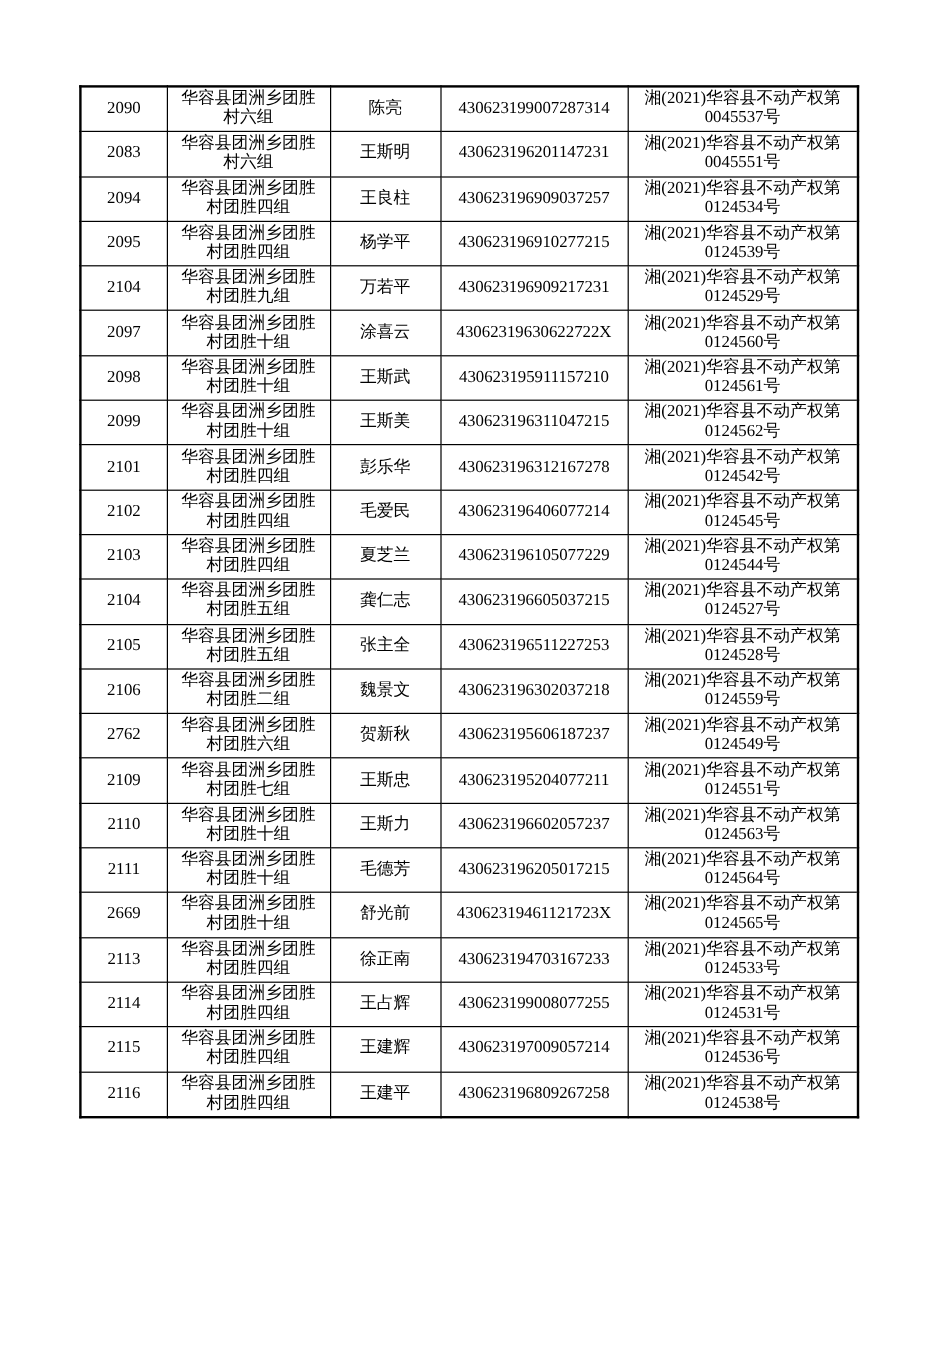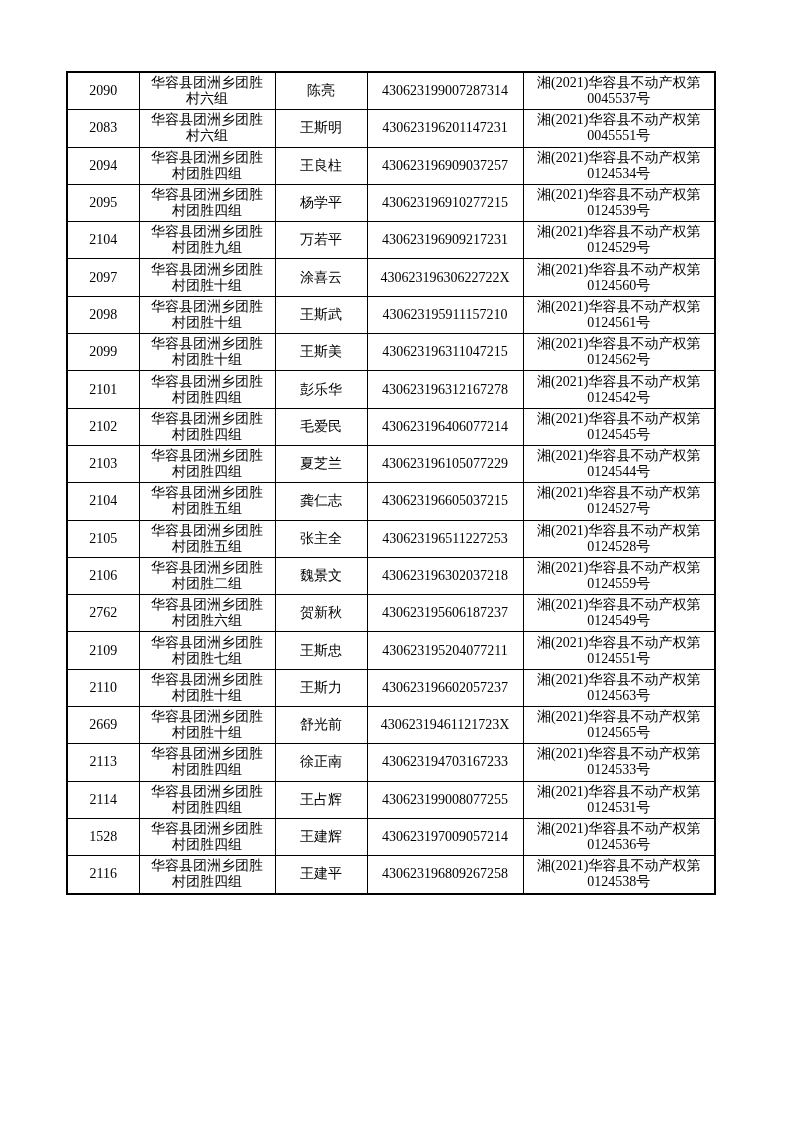--- a/index.html
+++ b/index.html
@@ -371,20 +371,39 @@
           <td>
             <div class="line">430623196602057237</div>
           </td>
           <td>
             <div class="line">湘(2021)华容县不动产权第</div>
             <div class="line">0124563号</div>
           </td>
         </tr>
         <tr>
           <td>
+            <div class="line">2111</div>
+          </td>
+          <td>
+            <div class="line">华容县团洲乡团胜</div>
+            <div class="line">村团胜十组</div>
+          </td>
+          <td>
+            <div class="line">毛德芳</div>
+          </td>
+          <td>
+            <div class="line">430623196205017215</div>
+          </td>
+          <td>
+            <div class="line">湘(2021)华容县不动产权第</div>
+            <div class="line">0124564号</div>
+          </td>
+        </tr>
+        <tr>
+          <td>
             <div class="line">2669</div>
           </td>
           <td>
             <div class="line">华容县团洲乡团胜</div>
             <div class="line">村团胜十组</div>
           </td>
           <td>
             <div class="line">舒光前</div>
           </td>
           <td>
@@ -428,21 +447,21 @@
           <td>
             <div class="line">430623199008077255</div>
           </td>
           <td>
             <div class="line">湘(2021)华容县不动产权第</div>
             <div class="line">0124531号</div>
           </td>
         </tr>
         <tr>
           <td>
-            <div class="line">1528</div>
+            <div class="line">2115</div>
           </td>
           <td>
             <div class="line">华容县团洲乡团胜</div>
             <div class="line">村团胜四组</div>
           </td>
           <td>
             <div class="line">王建辉</div>
           </td>
           <td>
             <div class="line">430623197009057214</div>

